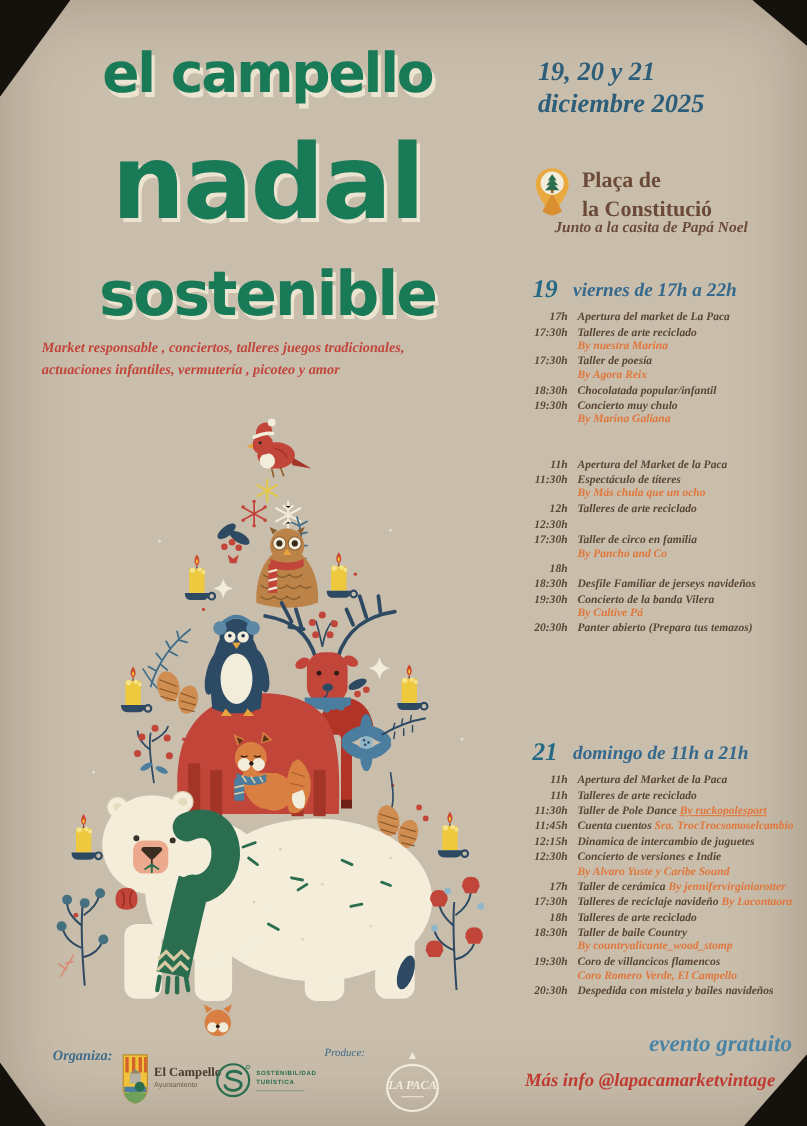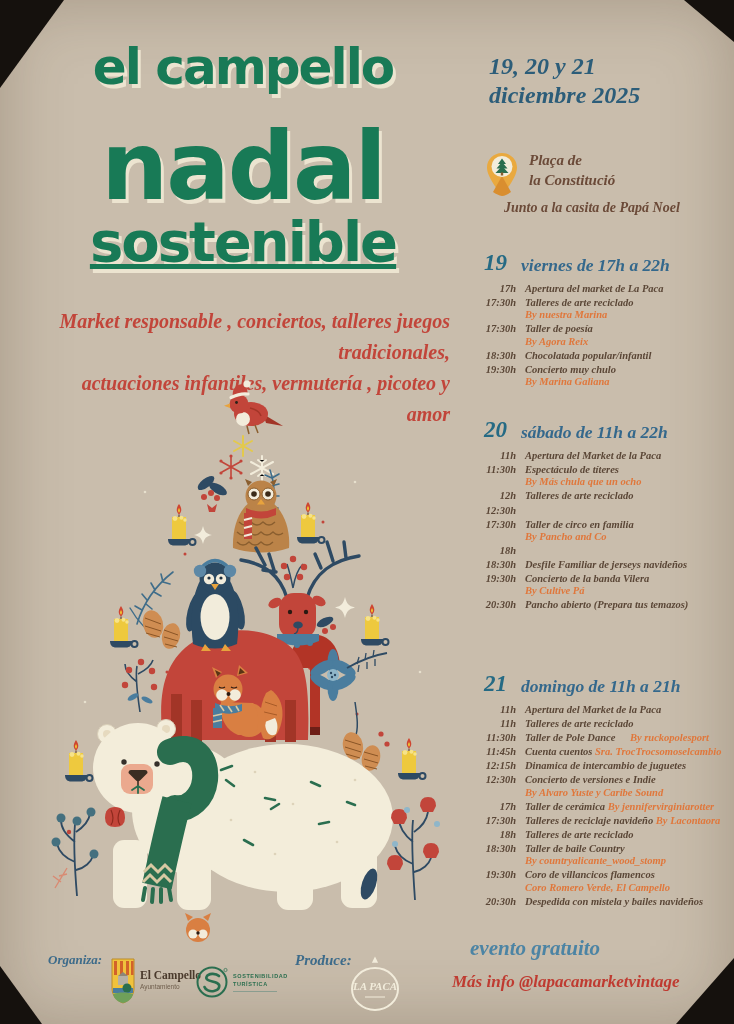--- a/index.html
+++ b/index.html
@@ -13,58 +13,58 @@
   .c-tr{right:0;top:0;width:50px;height:42px;clip-path:polygon(0 0,100% 0,100% 100%);}
   .c-bl{left:0;bottom:0;width:42px;height:58px;clip-path:polygon(0 0,0 100%,100% 100%);}
   .c-br{right:0;bottom:0;width:58px;height:66px;clip-path:polygon(100% 0,100% 100%,0 100%);}
 
   
   .title-line{position:absolute;left:28px;width:430px;text-align:center;
               font-family:"DejaVu Sans", sans-serif;font-weight:800;color:#187a56;
               text-shadow:3px 4px 0 #ece4d0;letter-spacing:-2px;line-height:1;}
   .t1{top:42px;font-size:50px;}
   .t2{top:120px;font-size:94px;}
-  .t3{top:214px;font-size:56px;text-decoration:underline;}
-  .subtitle{position:absolute;left:38px;top:306px;width:412px;text-align:right;
-            font-style:italic;font-weight:bold;font-size:20px;line-height:1.55;color:#c2453a;}
+  .t3{top:240px;font-size:56px;}
+  .subtitle{position:absolute;left:38px;top:306px;width:412px;text-align:left;
+            font-style:italic;font-weight:bold;font-size:13px;line-height:1.55;color:#c2453a;}
   .illo{position:absolute;left:25px;top:372px;width:420px;height:570px;}
 
   
   .dates{position:absolute;left:489px;top:52px;width:210px;color:#2c5d79;
          font-style:italic;font-weight:bold;font-size:24px;line-height:1.22;}
   .loc-pin{position:absolute;left:486px;top:152px;width:32px;height:45px;}
   .loc-name{position:absolute;left:529px;top:151px;width:190px;color:#6b4a38;
-            font-style:italic;font-weight:bold;font-size:15px;line-height:1.3;}
+            font-weight:bold;font-size:20px;line-height:1.3;}
   .loc-note{position:absolute;left:504px;top:200px;width:220px;color:#6b4a38;
             font-style:italic;font-weight:bold;font-size:14px;}
 
   .day{position:absolute;left:468px;width:260px;}
   .day19{top:250px;} .day20{top:417px;} .day21{top:671px;}
-  .day-head{display:flex;align-items:flex-end;margin-bottom:7px;padding-left:16px;}
+  .day-head{display:flex;align-items:center;margin-bottom:7px;padding-left:16px;}
   .day-num{font-size:23px;color:#256a84;font-weight:bold;font-style:italic;margin-right:14px;}
   .day-title{font-size:17.5px;color:#34688c;font-weight:bold;font-style:italic;}
   .item-row{display:flex;align-items:flex-start;margin-bottom:1.8px;
             font-size:10.5px;line-height:1.17;font-style:italic;font-weight:bold;}
   .item-time{width:48px;text-align:right;padding-right:9px;color:#5a4636;flex:none;}
   .item-content{flex:1;color:#5a4636;}
   .item-sub{display:block;}
   .seg-main{color:#5a4636;}
   .seg-by{color:#e0773b;}
-  .seg-by-underline{color:#e0773b;margin-left:12px;}
-
-  .free-text{position:absolute;left:470px;top:936px;width:250px;text-align:left;
+  .seg-by-underline{color:#e0773b;text-decoration:underline;}
+
+  .free-text{position:absolute;left:470px;top:936px;width:250px;text-align:right;
              font-style:italic;font-weight:bold;font-size:21px;color:#4c84a4;}
-  .info-text{position:absolute;left:452px;top:972px;width:278px;text-align:left;
+  .info-text{position:absolute;left:452px;top:972px;width:278px;text-align:center;
              font-style:italic;font-weight:bold;font-size:17px;color:#bf3b31;}
 
   
   .organiza{position:absolute;left:48px;top:952px;font-style:italic;font-weight:bold;
             font-size:13px;color:#3d6b8a;}
-  .produce{position:absolute;left:295px;top:952px;font-style:italic;font-weight:bold;
-           font-size:15px;color:#3d6b8a;}
+  .produce{position:absolute;left:295px;top:952px;font-style:italic;font-weight:normal;
+           font-size:10px;color:#3d6b8a;}
   .crest{position:absolute;left:110px;top:958px;width:26px;height:46px;}
   .campello-name{position:absolute;left:140px;top:969px;font-family:"Liberation Serif",serif;
                  font-weight:bold;font-size:11.5px;color:#4a3a2c;}
   .campello-sub{position:absolute;left:140px;top:983px;font-family:"Liberation Sans",sans-serif;
                 font-size:6.5px;color:#6f5e4c;}
   .slogo{position:absolute;left:196px;top:966px;width:32px;height:32px;}
   .slogo-text{position:absolute;left:233px;top:972px;font-family:"Liberation Sans",sans-serif;
               font-weight:bold;font-size:5.5px;letter-spacing:.6px;color:#2a6e4f;line-height:1.5;}
   .slogo-text .rule{width:44px;height:1px;background:#8a9d8f;margin-top:2px;}
   .lapaca{position:absolute;left:349px;top:956px;width:52px;height:58px;}
@@ -128,24 +128,20 @@
             <span class="item-time">18:30h</span>
             <span class="item-content"><span class="seg-main">Chocolatada popular/infantil</span></span>
           </div>
           <div class="item-row">
             <span class="item-time">19:30h</span>
             <span class="item-content"><span class="seg-main">Concierto muy chulo</span><span class="item-sub"><span class="seg-by">By Marina Galiana</span></span></span>
           </div>
         </div>
     </section>
     <section class="day day20">
-      <div class="day-head">
-        <span class="day-num">20</span>
-        <span class="day-title">sábado de 11h a 22h</span>
-      </div>
       <div class="day-items">
           <div class="item-row">
             <span class="item-time">11h</span>
             <span class="item-content"><span class="seg-main">Apertura del Market de la Paca</span></span>
           </div>
           <div class="item-row">
             <span class="item-time">11:30h</span>
             <span class="item-content"><span class="seg-main">Espectáculo de títeres</span><span class="item-sub"><span class="seg-by">By Más chula que un ocho</span></span></span>
           </div>
           <div class="item-row">
@@ -165,21 +161,21 @@
           <div class="item-row">
             <span class="item-time">18:30h</span>
             <span class="item-content"><span class="seg-main">Desfile Familiar de jerseys navideños</span></span>
           </div>
           <div class="item-row">
             <span class="item-time">19:30h</span>
             <span class="item-content"><span class="seg-main">Concierto de la banda Vilera</span><span class="item-sub"><span class="seg-by">By Cultive Pá</span></span></span>
           </div>
           <div class="item-row">
             <span class="item-time">20:30h</span>
-            <span class="item-content"><span class="seg-main">Pancho abierto (Prepara tus temazos)</span></span>
+            <span class="item-content"><span class="seg-main">Panter abierto (Prepara tus temazos)</span></span>
           </div>
         </div>
     </section>
     <section class="day day21">
       <div class="day-head">
         <span class="day-num">21</span>
         <span class="day-title">domingo de 11h a 21h</span>
       </div>
       <div class="day-items">
           <div class="item-row">

